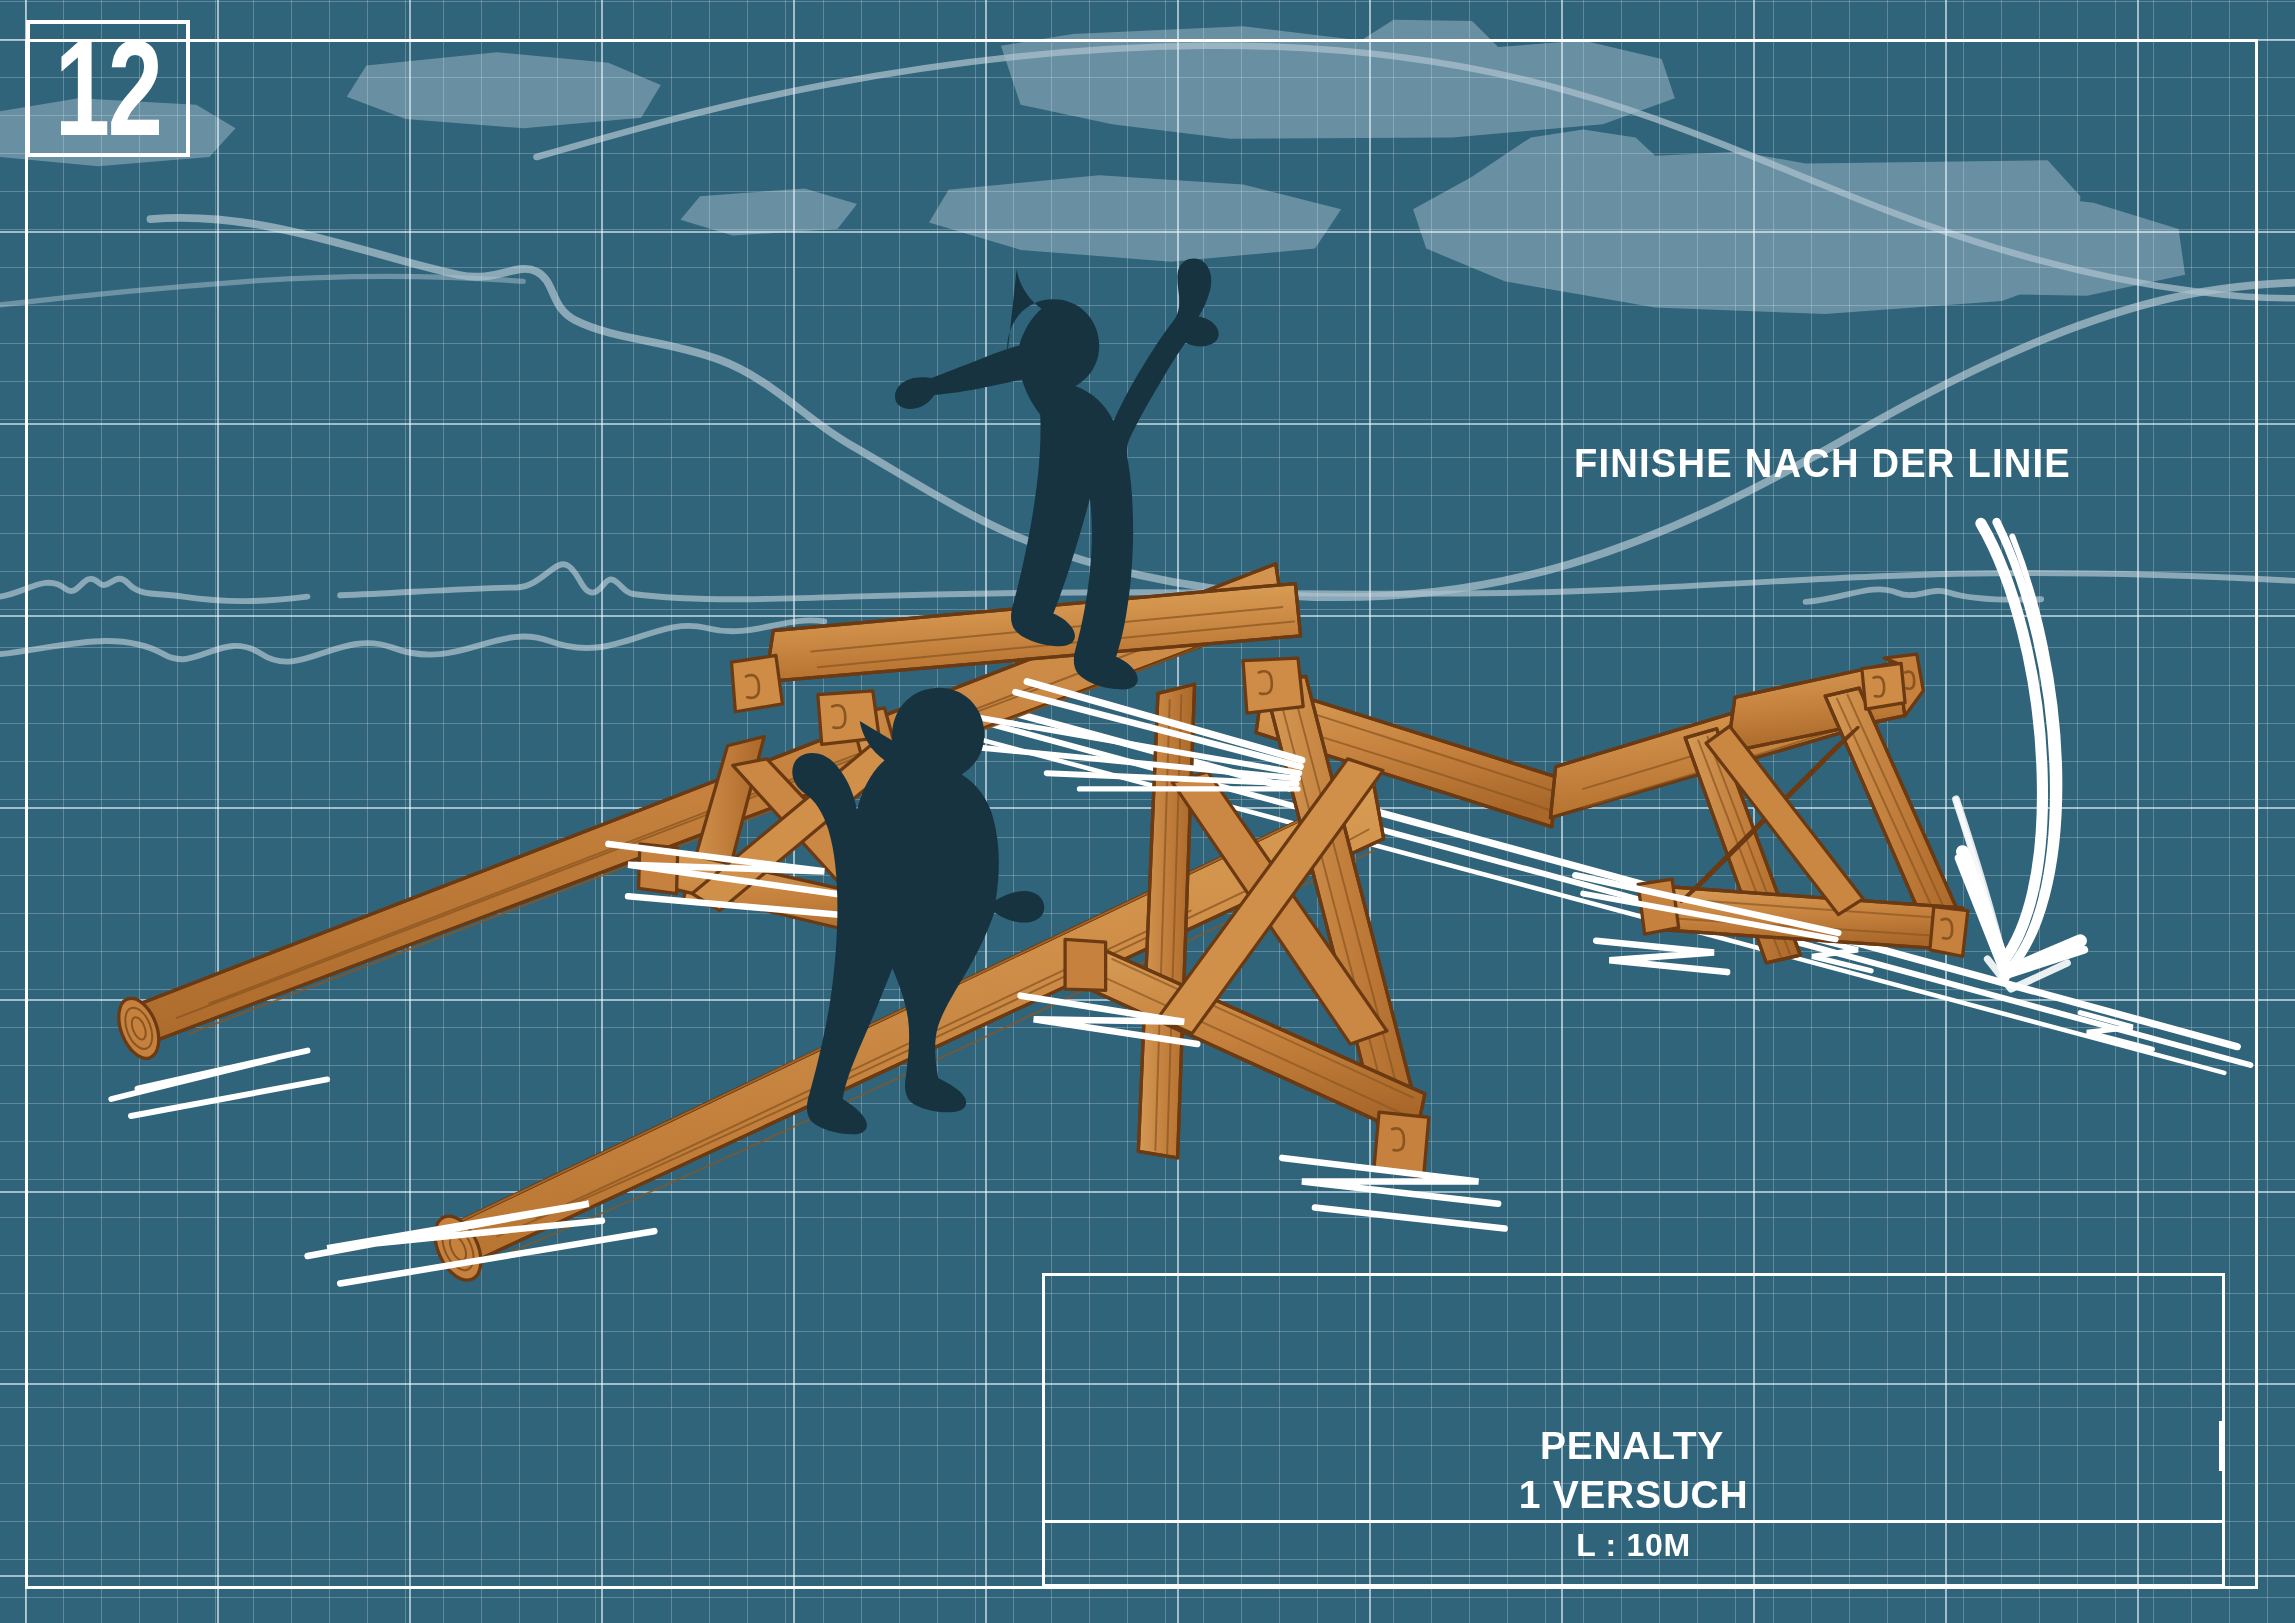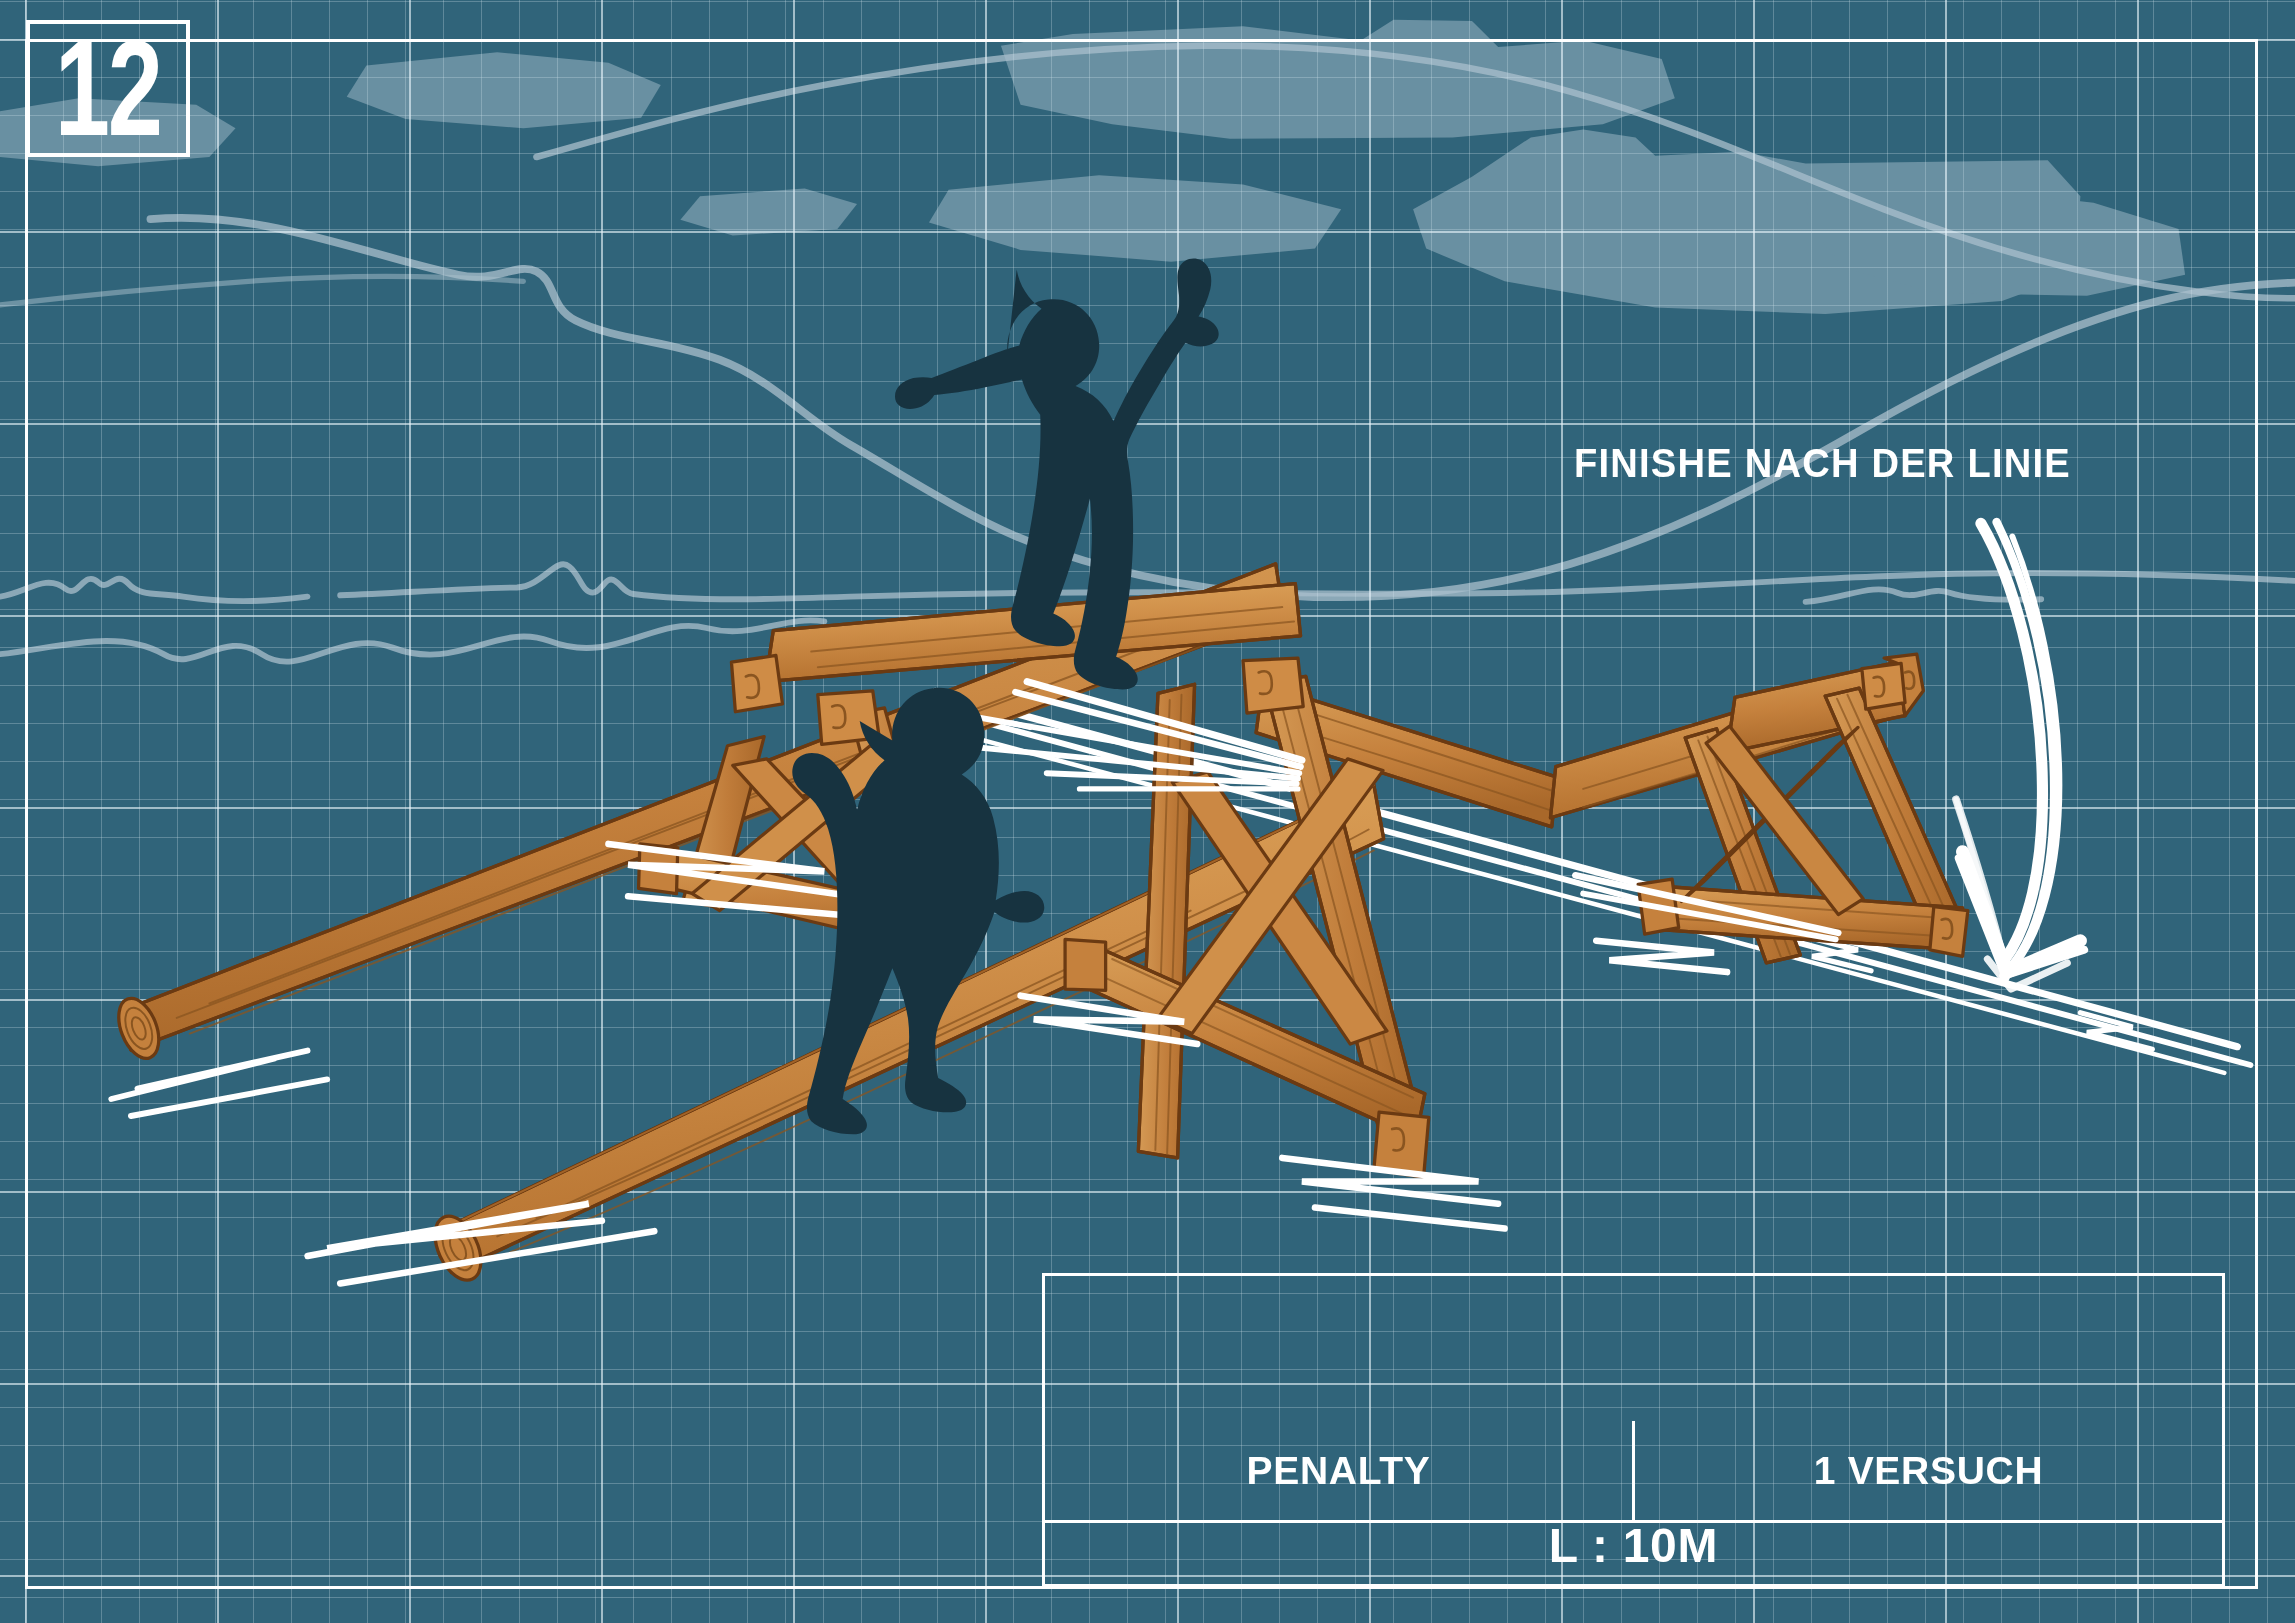--- a/index.html
+++ b/index.html
@@ -86,31 +86,32 @@
     letter-spacing:-0.7px;
     white-space:nowrap;
     transform-origin:center;
   }
   .tb-title span{display:inline-block;transform:scaleX(.97) scaleY(1.06);}
   .tb-row2{
     position:absolute;left:0;top:145px;width:100%;height:102px;
     display:flex;
     box-sizing:border-box;
     border-bottom:3.9px solid #ffffff;
+    flex-direction:column;
   }
   .tb-cell{
     flex:1;display:flex;align-items:center;justify-content:center;
     color:#ffffff;font-weight:bold;font-size:39px;letter-spacing:0.7px;
     box-sizing:border-box;
   }
   .tb-cell.left{border-right:3.9px solid #ffffff;}
   .tb-row3{
     position:absolute;left:0;top:229px;width:100%;height:81px;
     display:flex;align-items:center;justify-content:center;
-    color:#ffffff;font-weight:bold;font-size:48px;letter-spacing:0.7px;
+    color:#ffffff;font-weight:bold;font-size:32px;letter-spacing:0.7px;
   }
 </style>
 </head>
 <body>
 
 <div class="stage">
 
   <svg class="layer" viewBox="0 0 3508 2481" preserveAspectRatio="none">
     <g opacity="0.42">
       <path d="M1530 70 L1640 52 L1900 40 L2080 62 L2130 30 L2250 32 L2290 72 L2420 62 L2540 90 L2560 150 L2450 190 L2220 210 L1880 212 L1700 190 L1560 160 Z" fill="#b9cdd9"></path>

